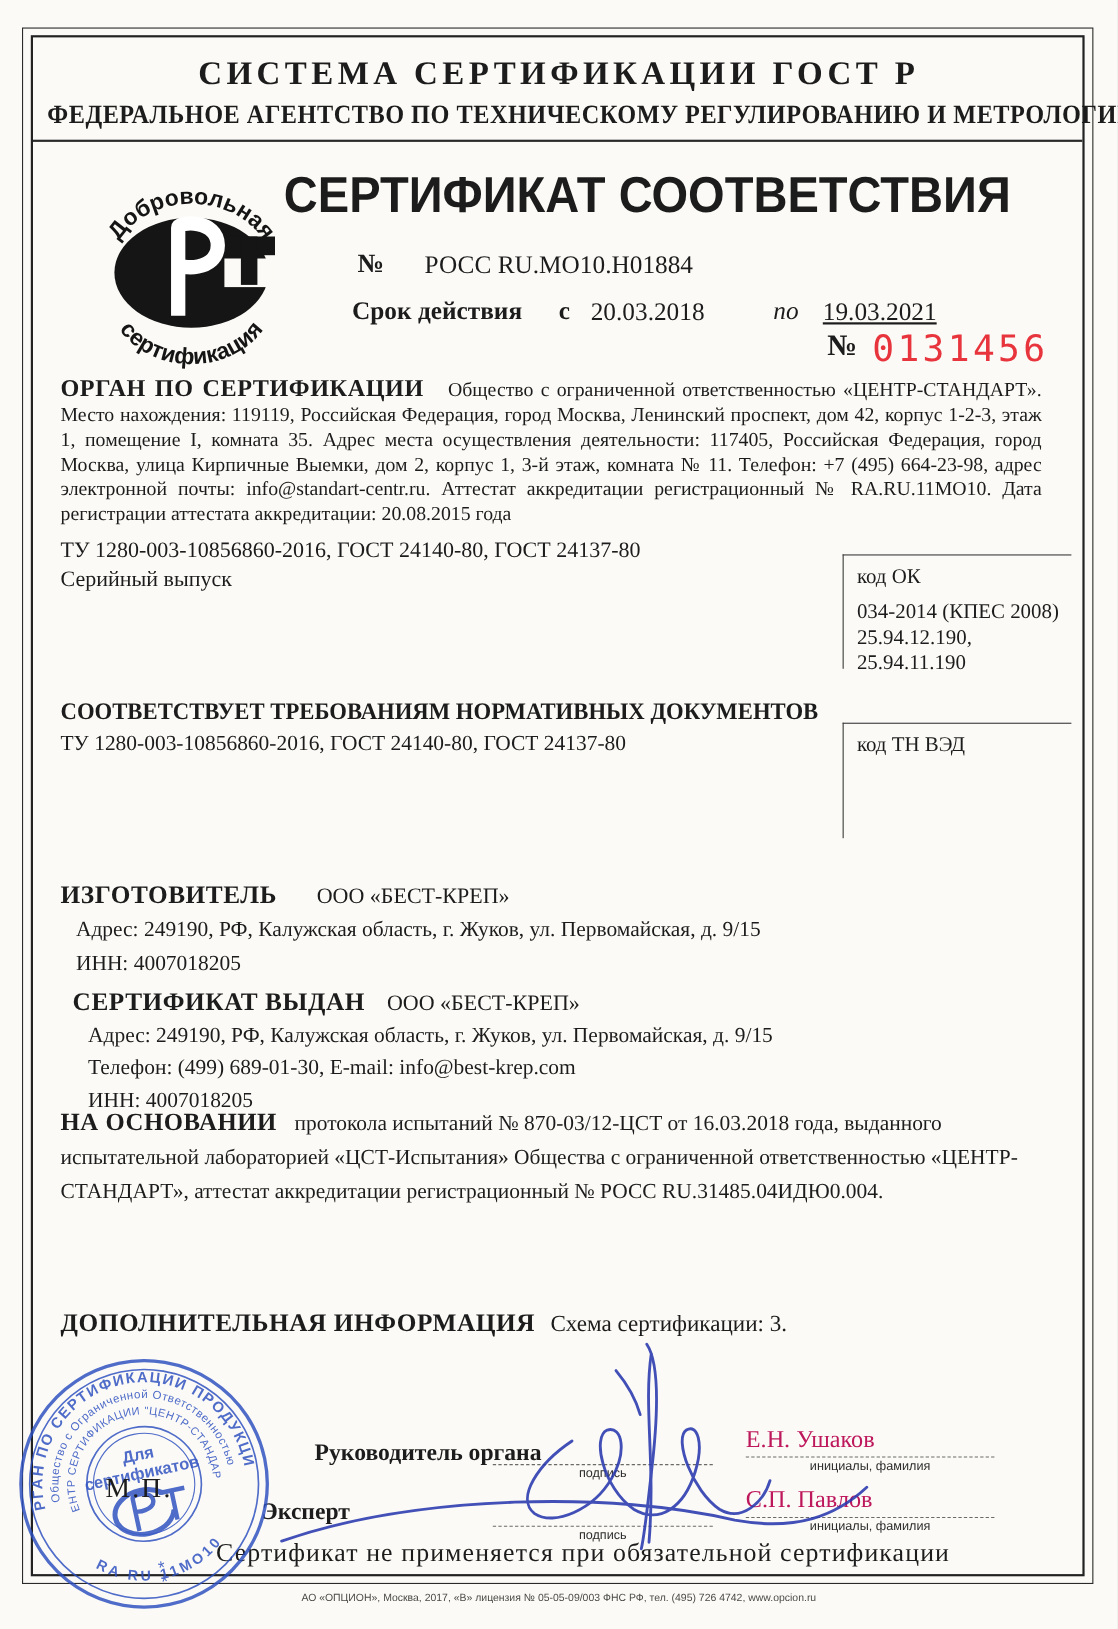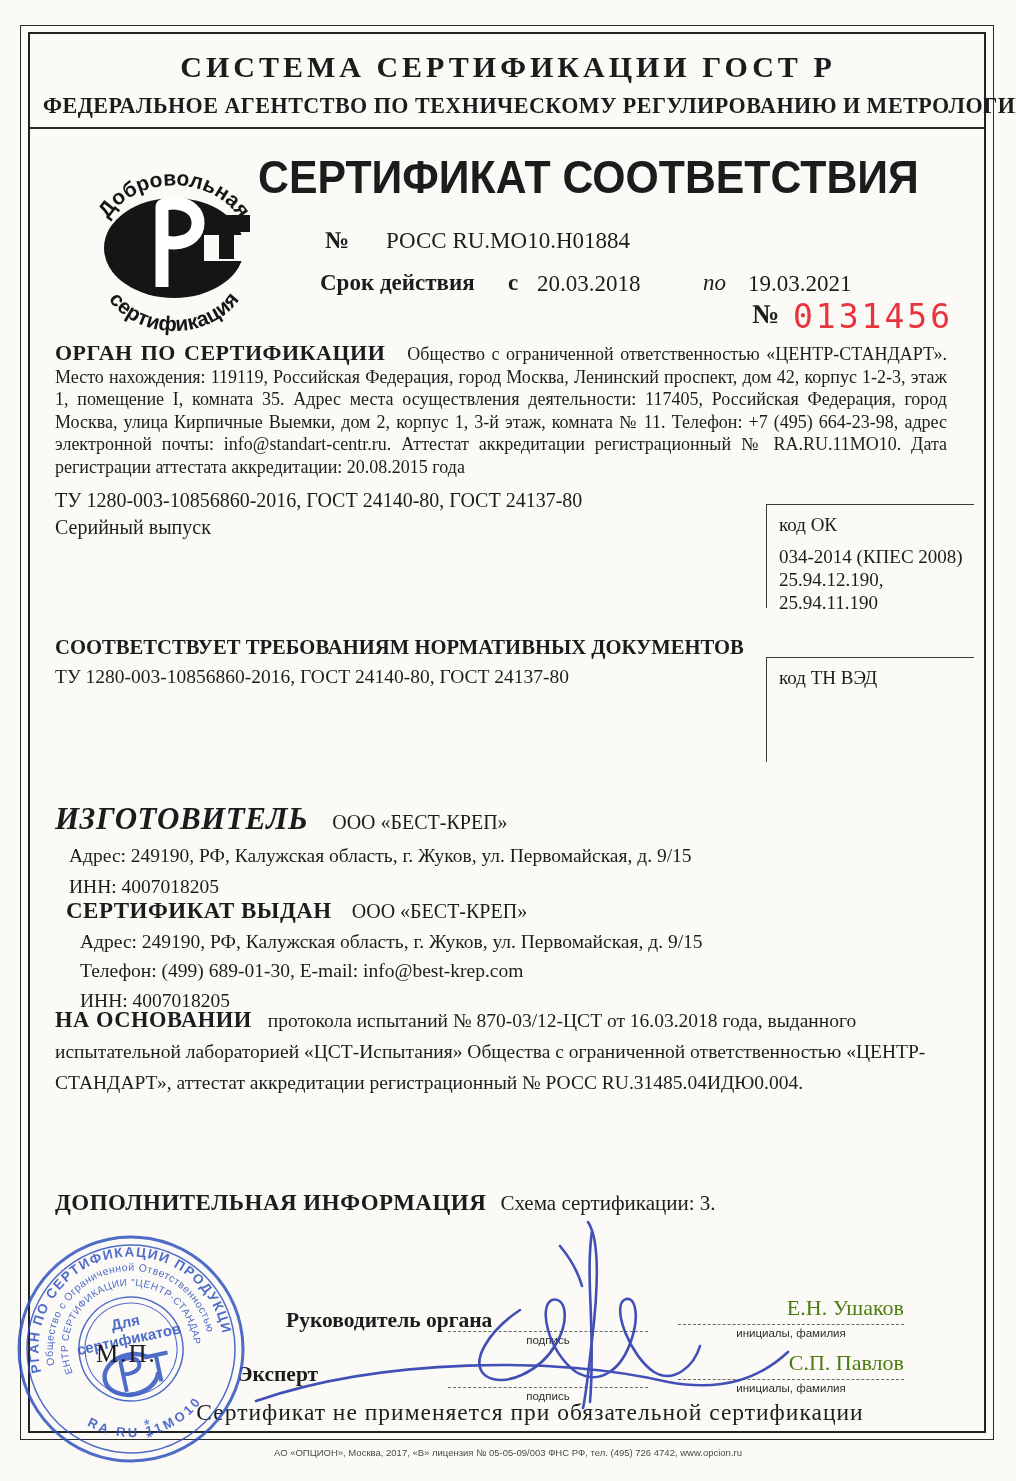--- a/index.html
+++ b/index.html
@@ -17,56 +17,56 @@
   .hdr2 { left:0; top:92px; width:1016px; text-align:center; font-size:24px; font-weight:bold; }
   .hdr2 span { display:inline-block; transform:scaleX(0.92); transform-origin:center; letter-spacing:0.5px; white-space:nowrap; }
   .hdr-rule { left:30px; top:127px; width:954px; border-top:2px solid #2a2a2a; }
   .doc-title { left:258px; top:150px; font-family:"Liberation Sans", sans-serif; font-size:46px; font-weight:800; transform:scaleX(0.93); transform-origin:left; letter-spacing:0px; white-space:nowrap; }
   .num-label { left:325px; top:227px; font-size:24px; font-weight:bold; }
   .num-value { left:386px; top:228px; font-size:23px; }
   .val-label { left:320px; top:270px; font-size:23px; font-weight:bold; }
   .val-from-l { left:508px; top:270px; font-size:23px; font-weight:bold; }
   .val-from { left:537px; top:271px; font-size:23px; }
   .val-to-l { left:703px; top:270px; font-size:23px;font-style:italic; }
-  .val-to { left:748px; top:271px; font-size:23px; }
+  .val-to { left:748px; top:271px; font-size:23px;text-decoration:underline; }
   .blank-num-l { left:752px; top:299px; font-size:27px; font-weight:bold; }
   .blank-num { left:793px; top:297px; font-family:"DejaVu Sans Mono", monospace; font-size:33px; letter-spacing:3px; color:#e8353d; }
   .para { text-align:justify; }
   .lbl-lg { font-weight:bold; font-size:22px; letter-spacing:0.5px; margin-right:22px; }
   .organ { left:55px; top:342px; width:892px; font-size:18px; line-height:22.5px; }
   .prod-block { left:55px; top:486px; width:722px; font-size:20px; line-height:27px; }
   .prod-block .lbl-lg { font-size:24px; margin-right:34px; }
   .prod-l2 { margin-top:1px; }
   .side-box { left:766px; width:208px; border-top:1.5px solid #3a3a3a; border-left:1.5px solid #3a3a3a; padding:9px 4px 0 12px; font-size:19px; }
   .box-ok { top:504px; height:104px; }
   .box-ok .box-vals { margin-top:9px; line-height:23px; font-size:19px; }
   .box-tnved { top:657px; height:105px; }
   .conf-block { left:55px; top:635px; width:700px; }
   .conf-block .hd { font-weight:bold; font-size:21.5px; transform:scaleX(0.96); transform-origin:left; white-space:nowrap; }
   .conf-block .bd { font-size:19.5px; margin-top:6px; }
   .man-block { left:55px; top:801px; width:800px; }
-  .man-block .row1 .lbl-lg { font-size:31px; margin-right:24px;font-style:italic; }
+  .man-block .row1 .lbl-lg { font-size:23px; margin-right:36px; }
   .man-block .row1 .nm { font-size:20px; }
   .man-block .ln { font-size:19.5px; margin:6px 0 0 14px; line-height:25px; }
   .iss-block { left:66px; top:898px; width:800px; }
   .iss-block .row1 .lbl-lg { font-size:23px; margin-right:20px; }
   .iss-block .row1 .nm { font-size:20px; }
   .iss-block .ln { font-size:19.5px; margin:4.5px 0 0 14px; line-height:25px; }
   .basis { left:55px; top:1004px; width:872px; font-size:19.5px; line-height:31px; }
   .basis .lbl-lg { font-size:22.5px; margin-right:16px; }
   .addinfo { left:55px; top:1190px; }
   .addinfo .lbl-lg { font-size:23px; margin-right:14px; }
   .addinfo .tx { font-size:21px; }
   .sig-label { font-size:21.5px; font-weight:bold; }
   .head-label { left:238px; top:1308px;padding-left:48px; }
   .expert-label { left:238px; top:1362px; }
   .sigline { position:absolute; text-align:center; font-family:"Liberation Sans", sans-serif; }
   .sigline .line { border-bottom:1.6px dashed #6a6a66; height:0; }
   .sigline .cap { font-size:11.5px; color:#2e2e2e; margin-top:2px; }
-  .sigline .nm { font-family:"Liberation Serif", serif; font-size:22px; color:#4d7c0f; margin-bottom:3px; text-align:right; }
+  .sigline .nm { font-family:"Liberation Serif", serif; font-size:22px; color:#be185d; margin-bottom:3px; text-align:left; }
   .sl-head-sign { left:448px; top:1331px; width:200px; }
   .sl-head-name { left:678px; top:1295px; width:226px; }
   .sl-exp-sign  { left:448px; top:1387px; width:200px; }
   .sl-exp-name  { left:678px; top:1350px; width:226px; }
   .mp { left:96px; top:1316px; font-size:25px; letter-spacing:2px; z-index:6;margin-top:24px; }
   .footer-note { left:0; top:1399px; width:1016px; text-align:center; font-size:23.5px; letter-spacing:1px;padding-left:44px; }
   .imprint { left:0; top:1447px; width:1016px; text-align:center; font-family:"Liberation Sans", sans-serif; font-size:9.5px; color:#4a4a48; }
   .stamp { left:12px; top:1230px; z-index:5; transform:rotate(-12deg); opacity:0.92; }
   .scrawl { left:0; top:0; z-index:7; pointer-events:none; }
   .logo { left:86px; top:155px; }

